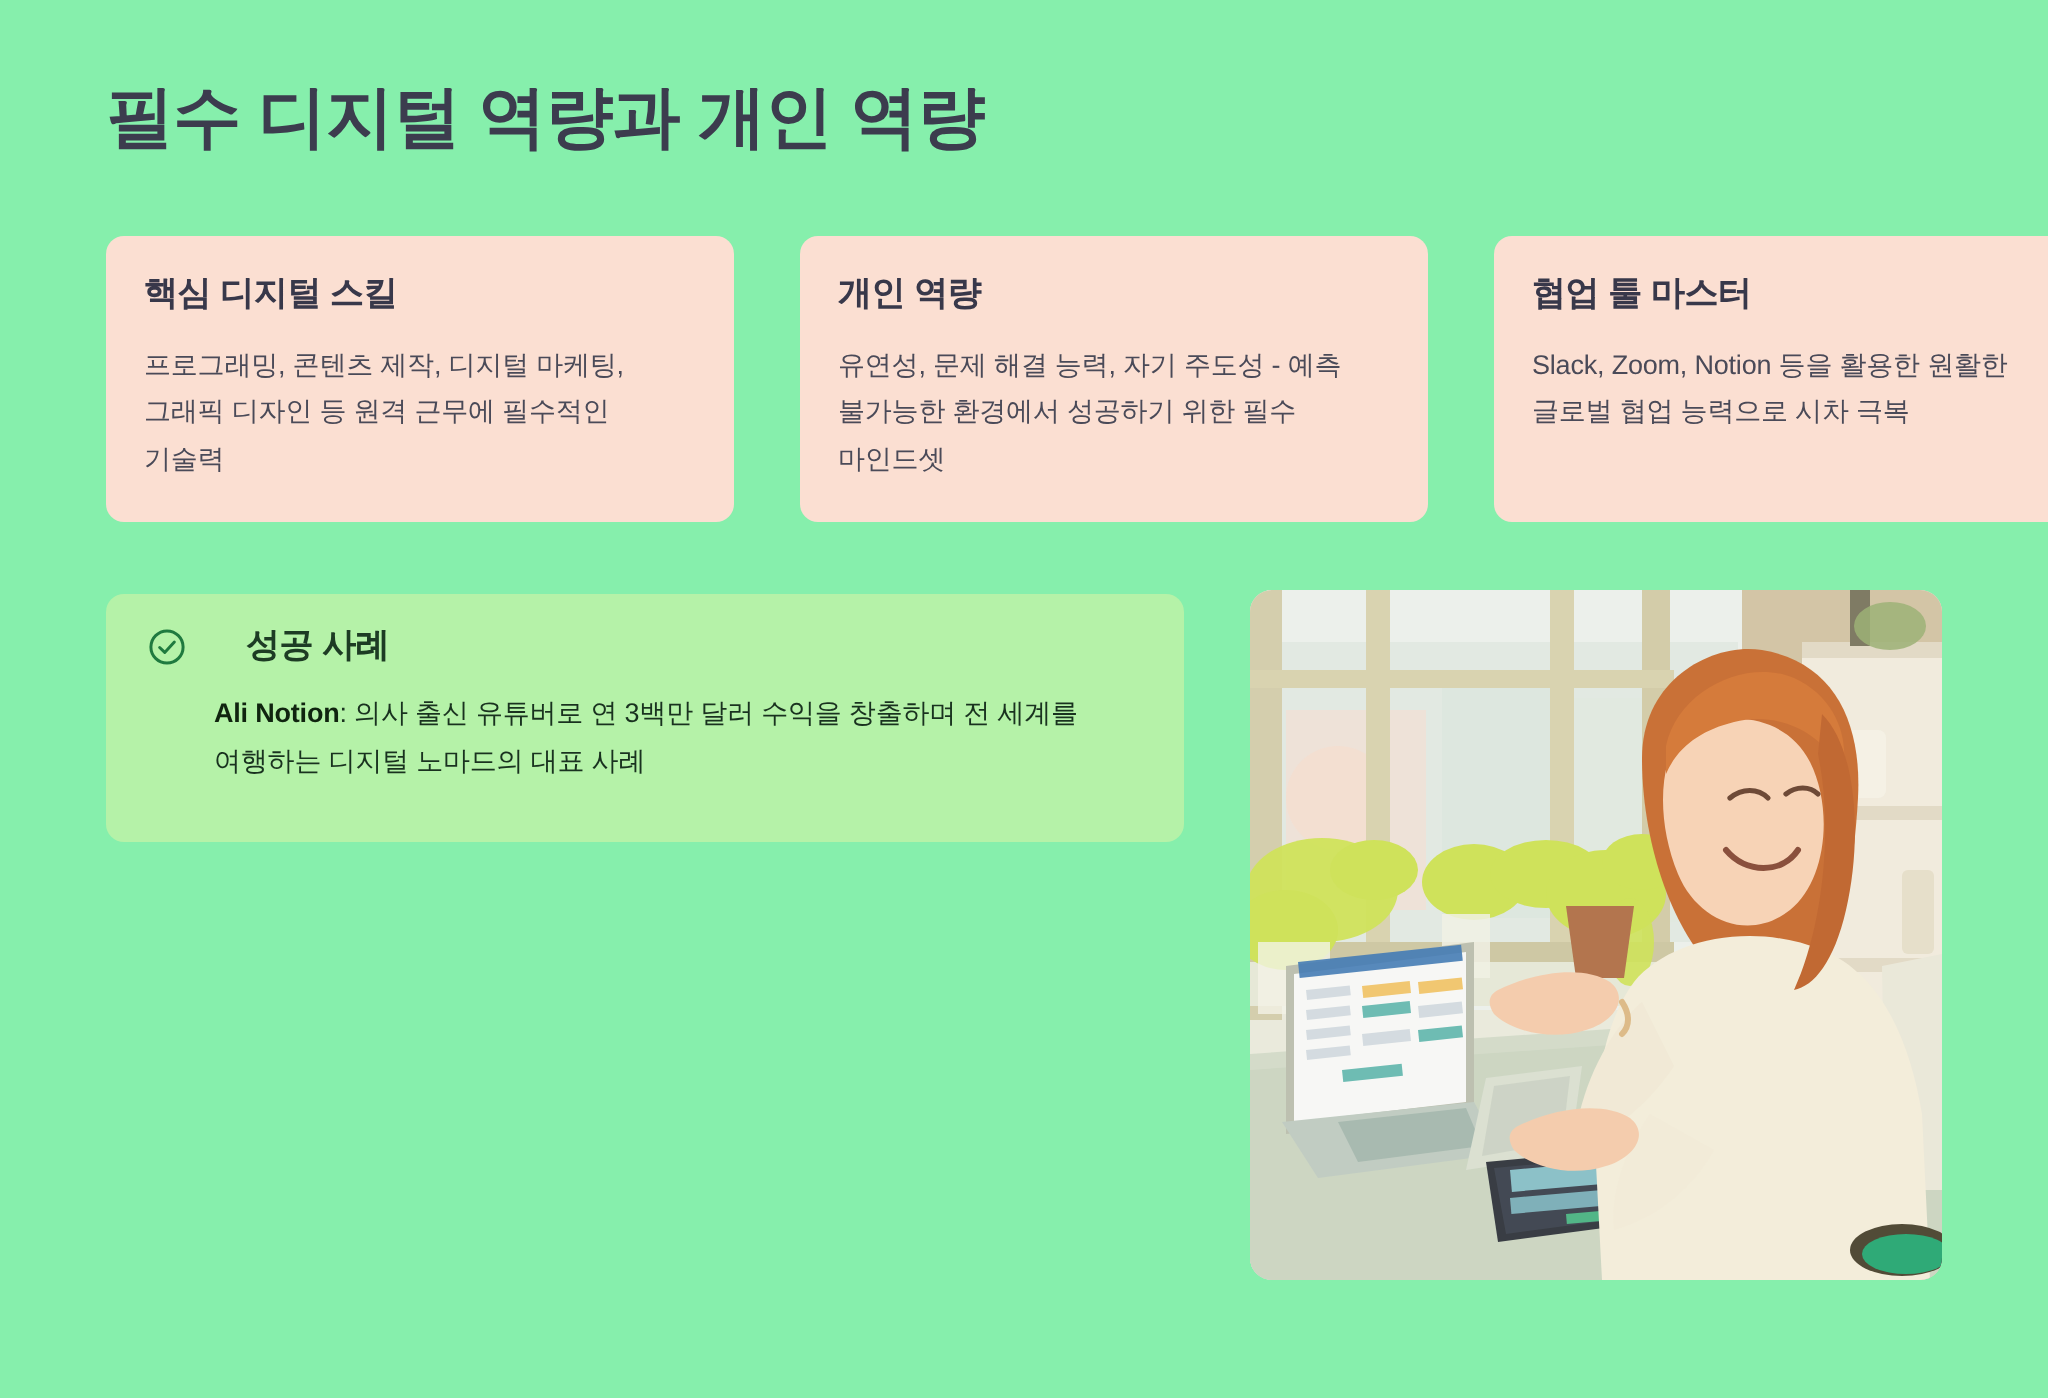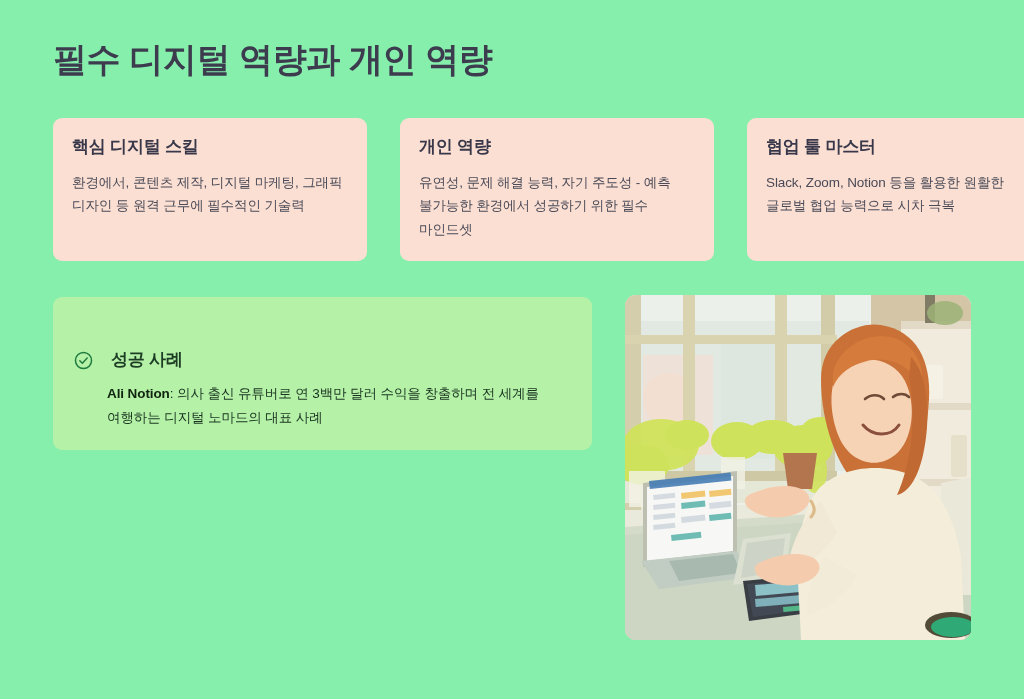--- a/index.html
+++ b/index.html
@@ -82,23 +82,22 @@
     width: 539px;
     min-height: 124px;
     background: #b5f2a8;
     border-radius: 9px;
     padding: 16px 20px 20px 20px;
   }
 
   .success-head {
     display: flex;
     align-items: center;
-    gap: 17px;
+    gap: 29px;
     margin-bottom: 11px;
-    margin-top: 37px;
   }
 
   .check-icon {
     width: 21px;
     height: 21px;
     flex: 0 0 21px;
     display: block;
   }
 
   .success-title {
@@ -141,21 +140,21 @@
 <body>
 
 <div class="slide">
 
   <h1 class="page-title">필수 디지털 역량과 개인 역량</h1>
 
   <div class="card-row">
 
     <div class="skill-card">
       <div class="card-title">핵심 디지털 스킬</div>
-      <div class="card-body">환경에서, 콘텐츠 제작, 디지털 마케팅, 그래픽 디자인 등 원격 근무에 필수적인 기술력</div>
+      <div class="card-body">프로그래밍, 콘텐츠 제작, 디지털 마케팅, 그래픽 디자인 등 원격 근무에 필수적인 기술력</div>
     </div>
 
     <div class="skill-card">
       <div class="card-title">개인 역량</div>
       <div class="card-body">유연성, 문제 해결 능력, 자기 주도성 - 예측 불가능한 환경에서 성공하기 위한 필수 마인드셋</div>
     </div>
 
     <div class="skill-card">
       <div class="card-title">협업 툴 마스터</div>
       <div class="card-body">Slack, Zoom, Notion 등을 활용한 원활한 글로벌 협업 능력으로 시차 극복</div>

